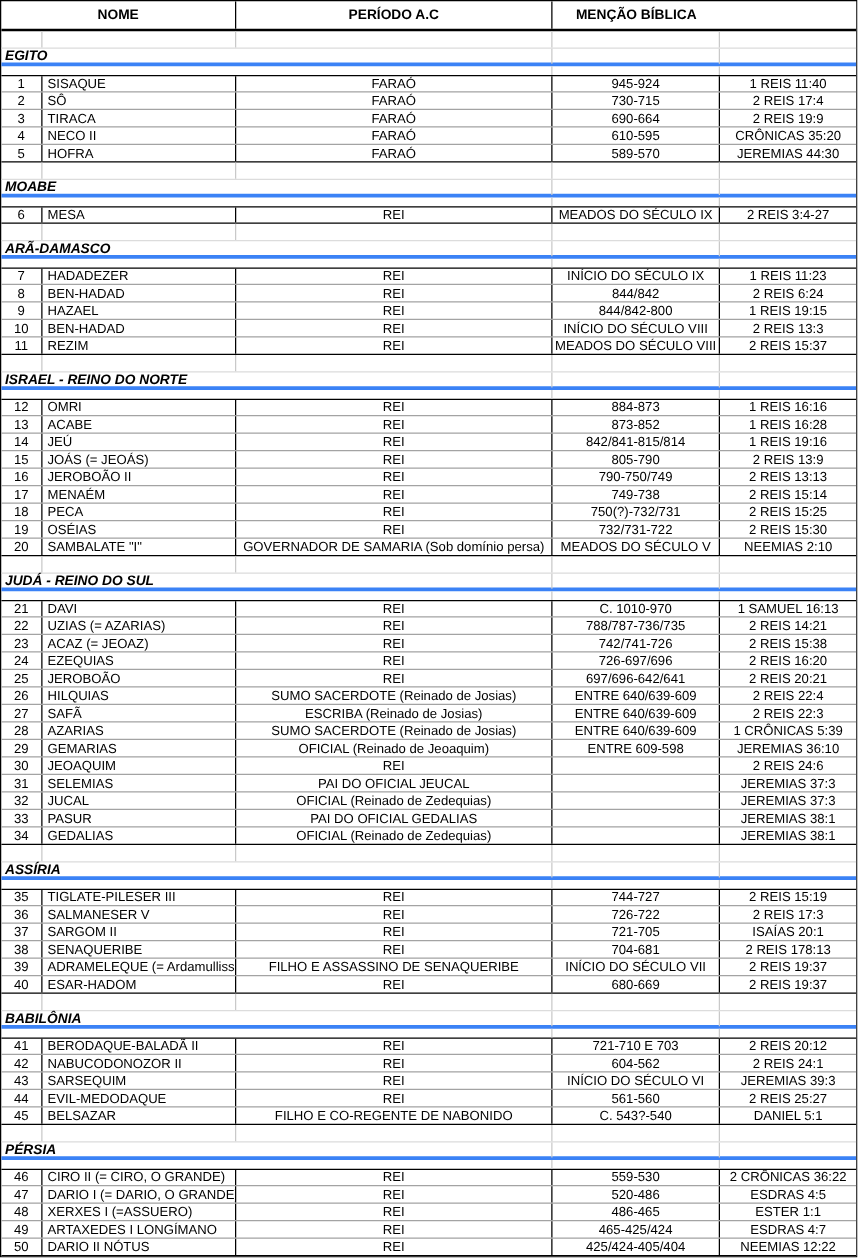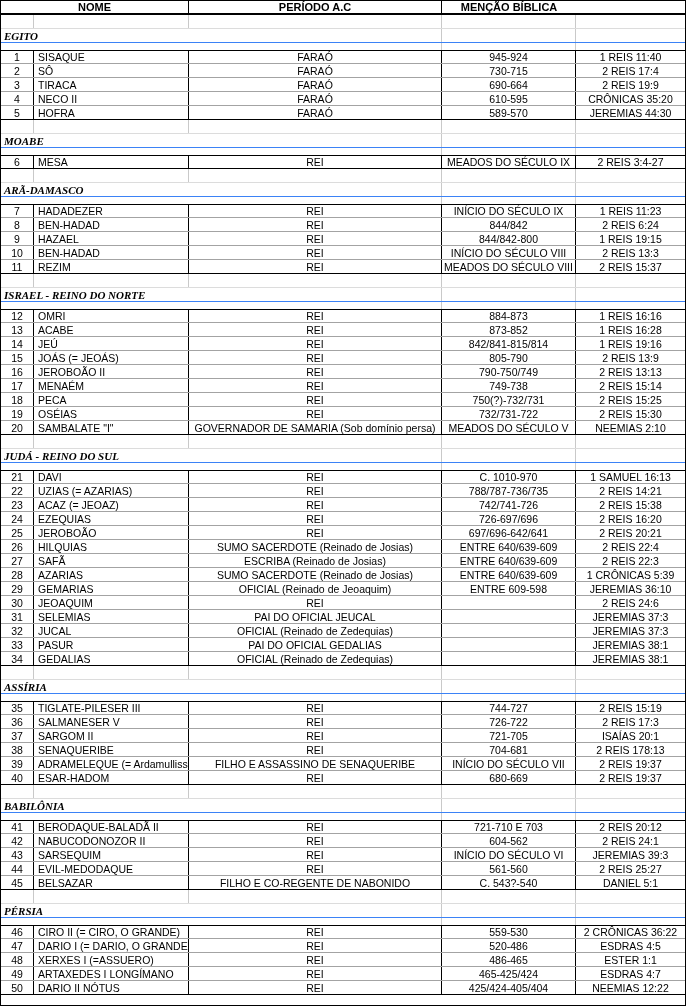--- a/index.html
+++ b/index.html
@@ -14,21 +14,21 @@
     width: 686px;
     height: 1006px;
     border: 1px solid #000;
     background: #fff;
     overflow: hidden;
   }
   
   .header-row {
     display: grid;
     grid-template-columns: 188px 253px 134px 109px;
-    height: 14px;
+    height: 24px;
     border-bottom: 2px solid #000;
   }
   .header-cell {
     display: flex;
     align-items: center;
     justify-content: center;
     font-size: 11px;
     font-weight: bold;
     border-right: 1px solid #000;
     white-space: nowrap;
@@ -45,22 +45,21 @@
     height: 14px;
     border-bottom: 1px solid #dcdcdc;
   }
   .spacer-row .g { border-right: 1px solid #c9c9c9; }
   .spacer-row .g:last-child { border-right: none; }
 
   
   .title-row {
     grid-template-columns: 441px 134px 109px;
     height: 14px;
-    border-bottom: 1px solid #3b82f6;
-    font-family: Liberation Serif, serif;
+    border-bottom: 3px solid #3b82f6;
   }
   .title-row .tcell { border-right: 1px solid #c9c9c9; display: flex; align-items: center; overflow: visible; }
   .title-row .tcell:last-child { border-right: none; }
   .section-title {
     font-size: 11px;
     font-weight: bold;
     font-style: italic;
     padding-left: 3px;
     white-space: nowrap;
   }

